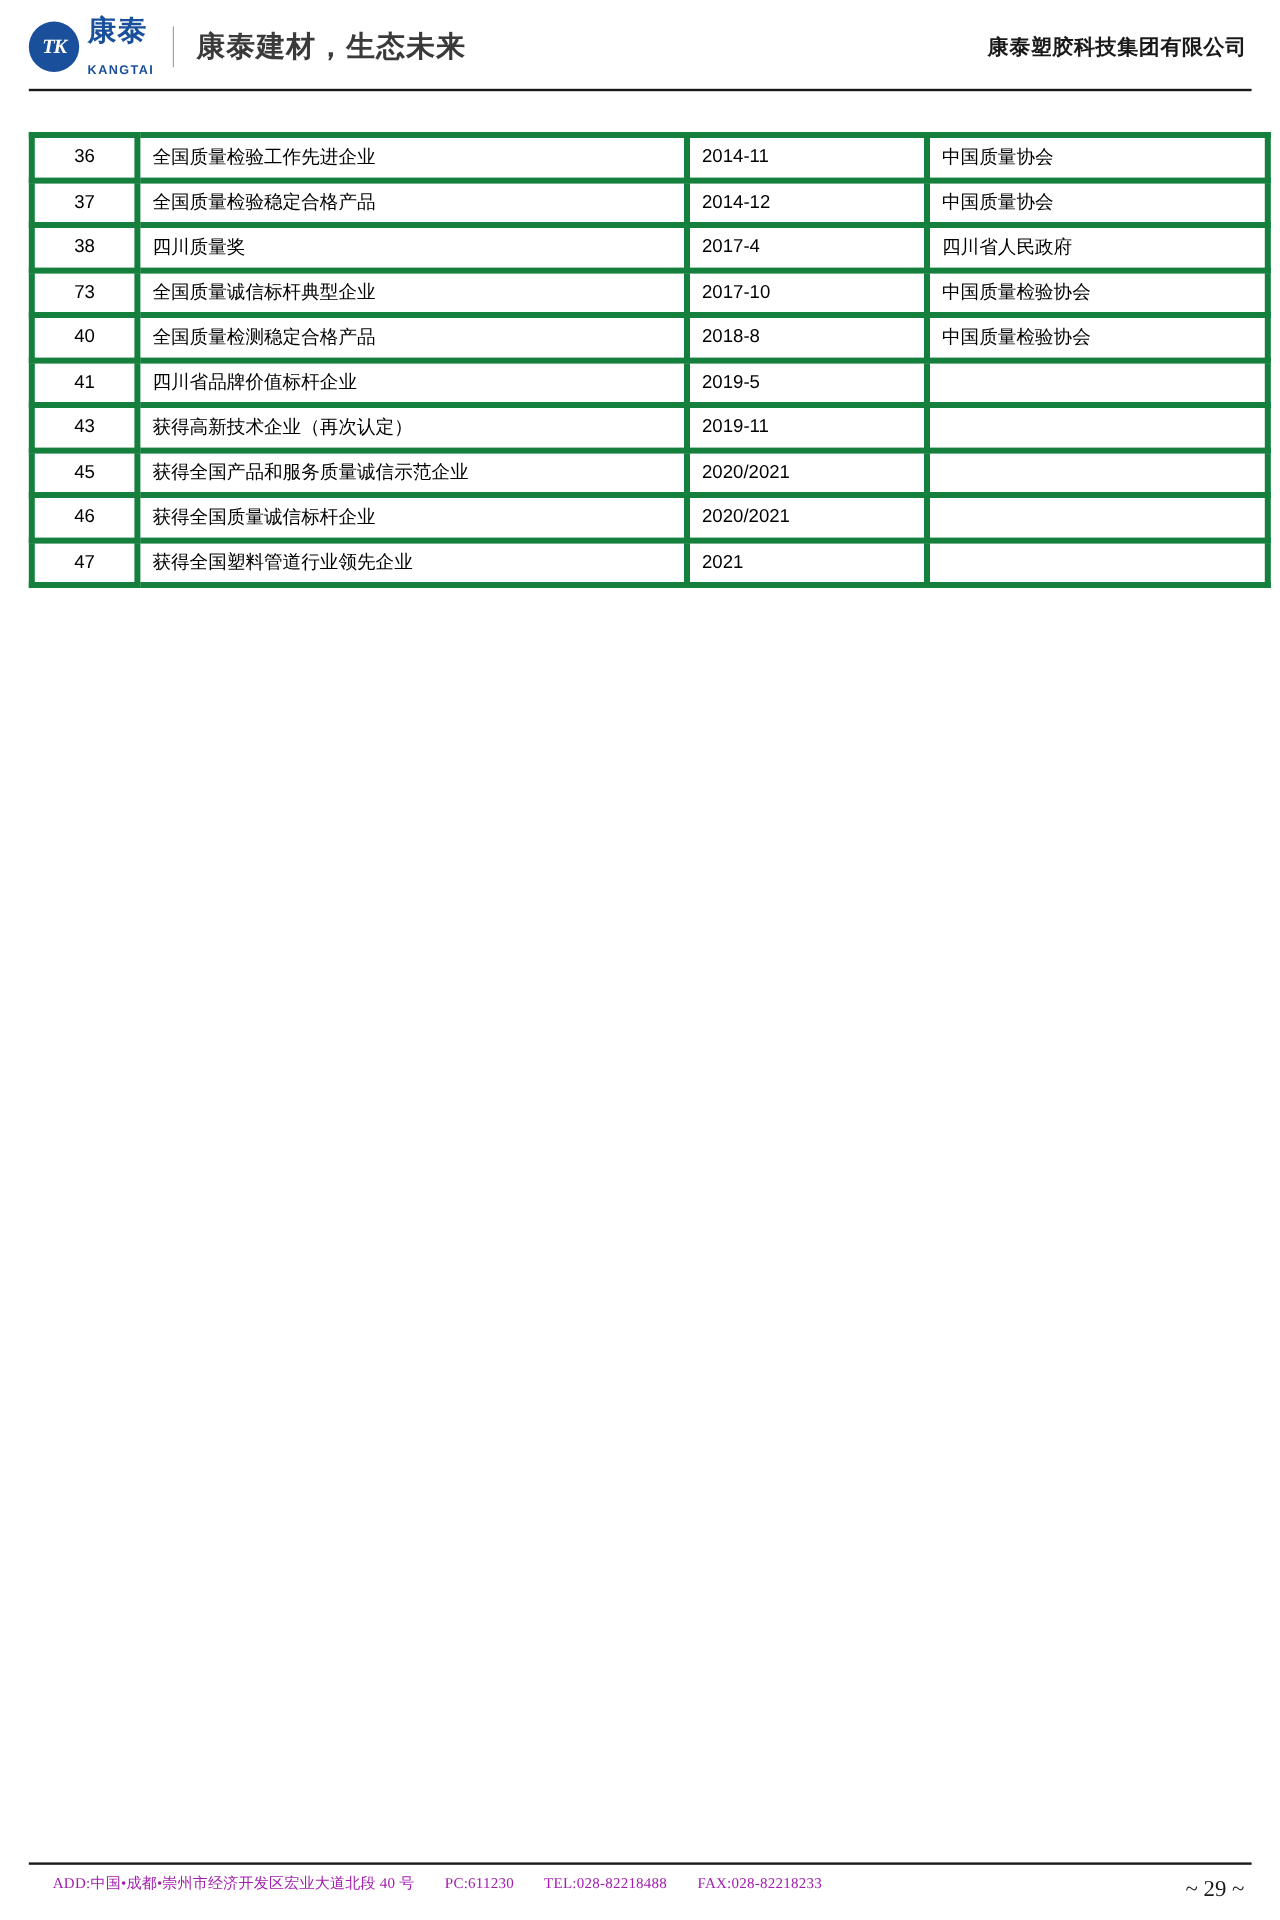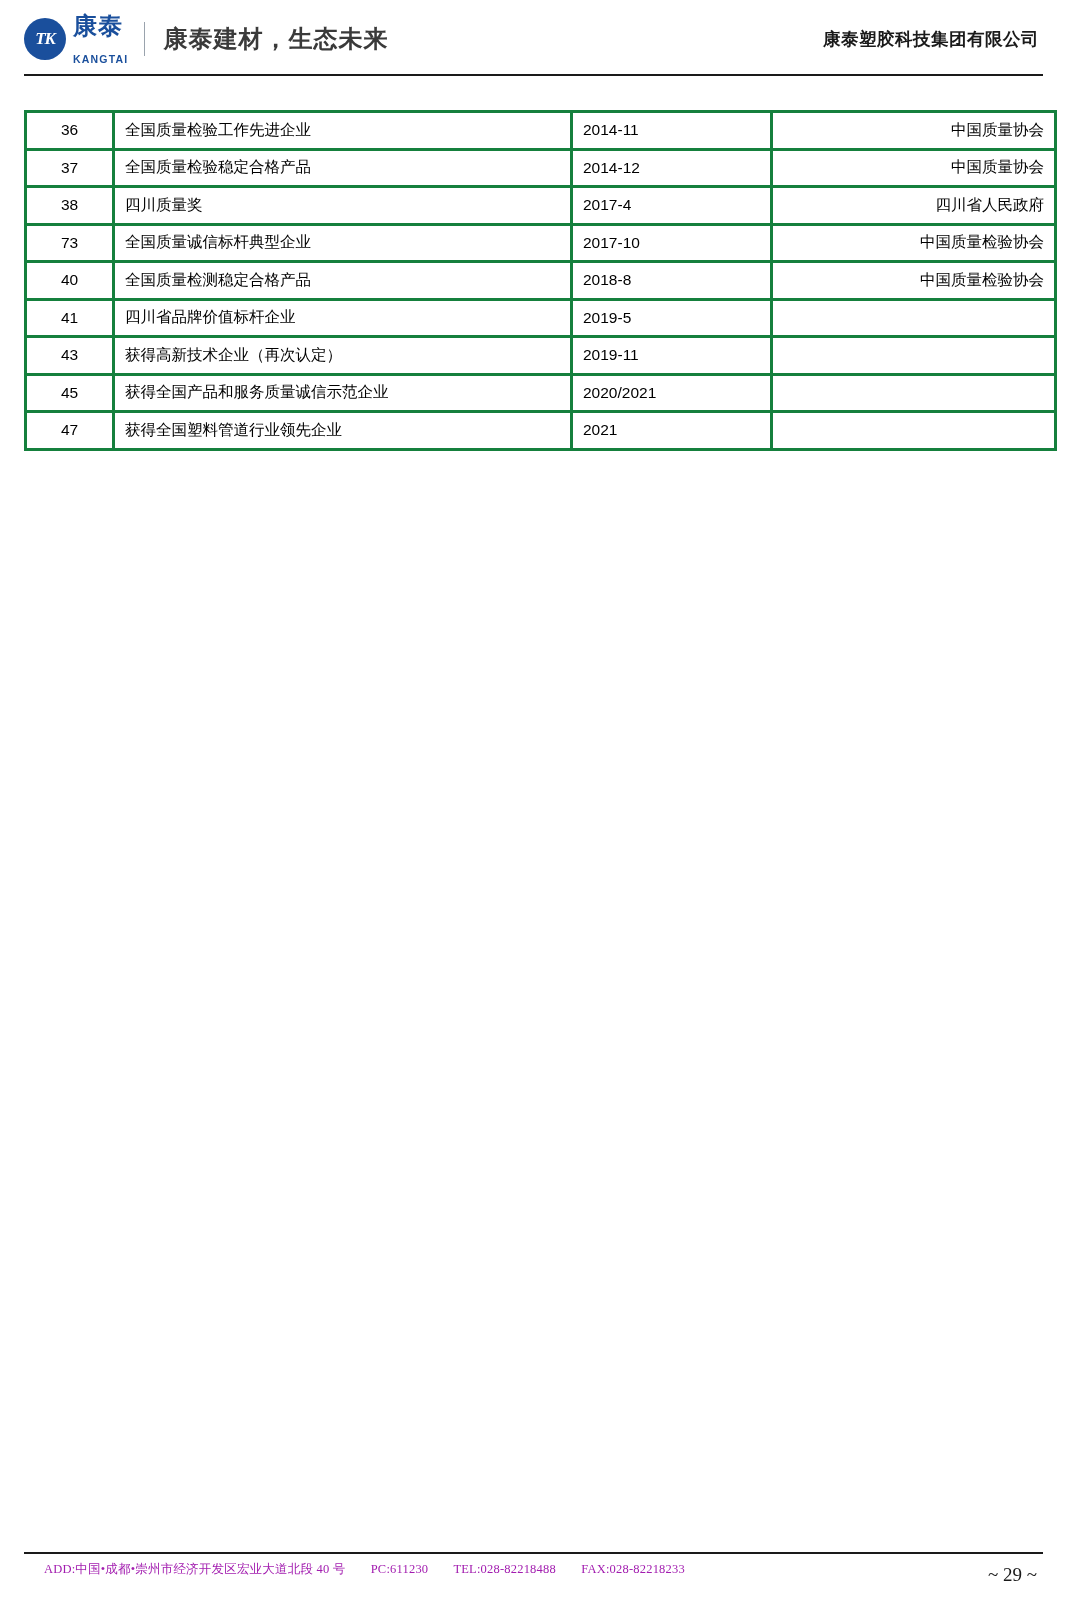--- a/index.html
+++ b/index.html
@@ -110,21 +110,21 @@
     top: 110px;
     left: 24px;
     width: 1019px;
   }
   table.awards {
     border-collapse: collapse;
     width: 1019px;
     table-layout: fixed;
   }
   table.awards td {
-    border: 3px solid #15803d;
+    border: 5px solid #15803d;
     height: 37.5px;
     font-size: 15.5px;
     padding: 0 10px;
     vertical-align: middle;
     box-sizing: border-box;
     white-space: nowrap;
     overflow: hidden;
   }
   td.col-no {
     width: 88px;
@@ -135,21 +135,21 @@
     text-align: left;
     padding-left: 16px;
   }
   td.col-date {
     width: 200px;
     text-align: left;
     padding-left: 14px;
   }
   td.col-org {
     width: 284px;
-    text-align: right;
+    text-align: left;
     padding-left: 14px;
   }
 
   
   .footer {
     position: absolute;
     left: 24px;
     bottom: 18px;
     width: 1019px;
     height: 30px;
@@ -245,20 +245,26 @@
           <td class="col-date">2019-11</td>
           <td class="col-org"></td>
         </tr>
         <tr>
           <td class="col-no">45</td>
           <td class="col-name">获得全国产品和服务质量诚信示范企业</td>
           <td class="col-date">2020/2021</td>
           <td class="col-org"></td>
         </tr>
         <tr>
+          <td class="col-no">46</td>
+          <td class="col-name">获得全国质量诚信标杆企业</td>
+          <td class="col-date">2020/2021</td>
+          <td class="col-org"></td>
+        </tr>
+        <tr>
           <td class="col-no">47</td>
           <td class="col-name">获得全国塑料管道行业领先企业</td>
           <td class="col-date">2021</td>
           <td class="col-org"></td>
         </tr>
       </tbody>
     </table>
   </div>
 
   <div class="footer">

